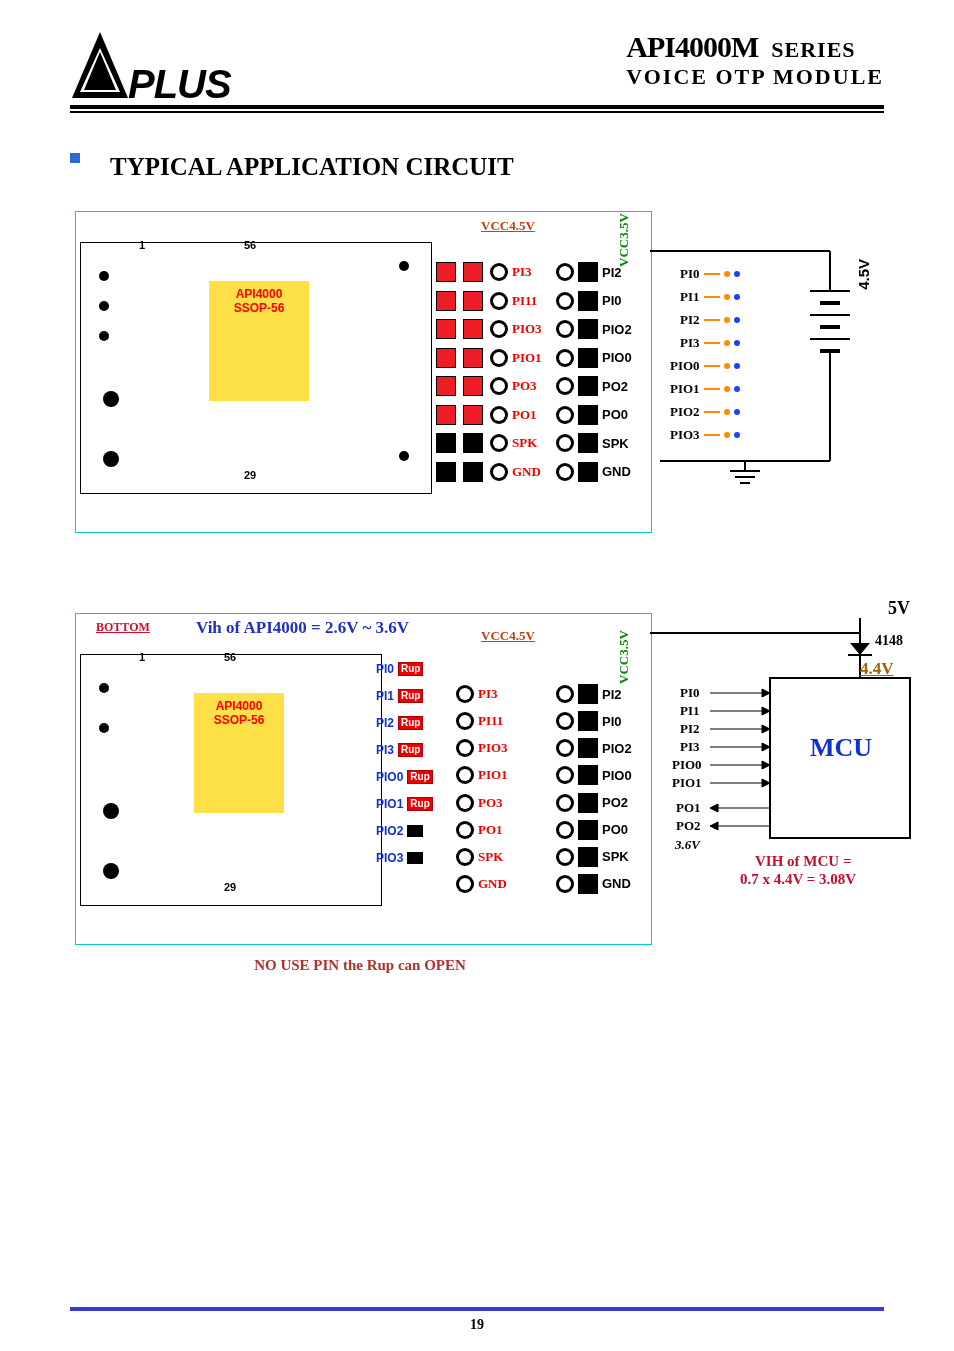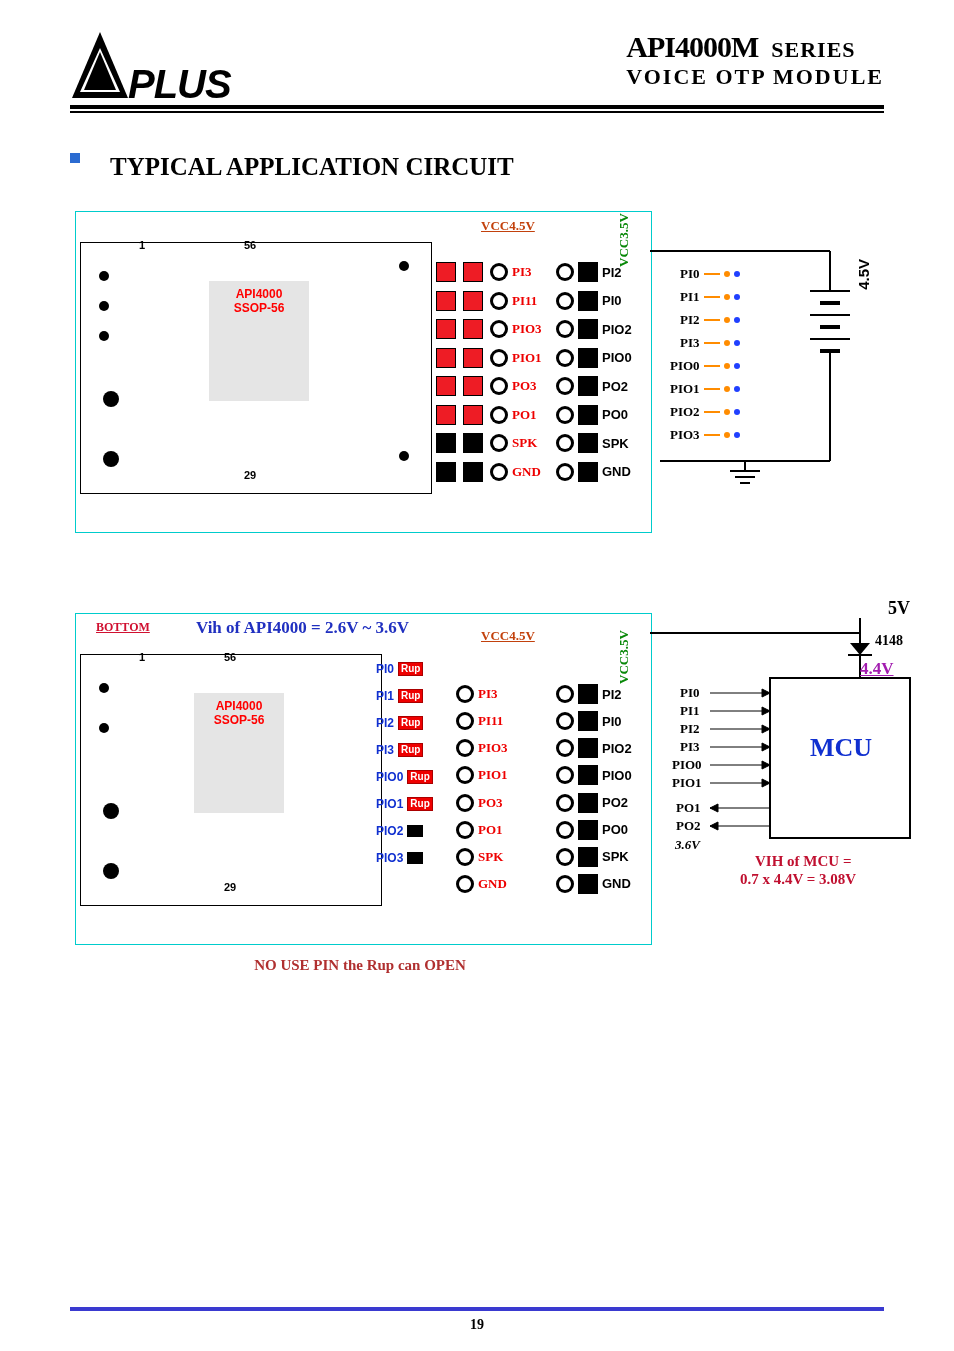--- a/index.html
+++ b/index.html
@@ -147,21 +147,21 @@
   }
   .pcb-inner {
     position:absolute;
     left:8px; top:8px; right:8px; bottom:8px;
     background:#fff;
   }
   .chip {
     position:absolute;
     left:120px; top:30px;
     width:100px; height:120px;
-    background:#e5e5e5;
+    background:#fde047;
     color:red;
     font-size:12px;
     font-weight:bold;
     text-align:center;
     padding-top:6px;
     box-sizing:border-box;
   }
   .chip span{display:block;}
   .blob { position:absolute; background:#000; border-radius:50%; }
   .pinnum {
@@ -649,21 +649,21 @@
           <line x1="60" y1="190" x2="120" y2="190"></line>
             <polygon points="120,190 112,186 112,194" fill="#000"></polygon>
 
           <line x1="60" y1="215" x2="120" y2="215"></line>
             <polygon points="60,215 68,211 68,219" fill="#000"></polygon>
           <line x1="60" y1="233" x2="120" y2="233"></line>
             <polygon points="60,233 68,229 68,237" fill="#000"></polygon>
         </g>
       </svg>
       <span class="small-note" style="left:225px;top:40px;font-size:14px;">4148</span>
-      <span class="small-note" style="left:210px;top:66px;font-size:17px;color:#a21caf;text-decoration:underline;">4.4V</span>
+      <span class="small-note" style="left:210px;top:66px;font-size:17px;color:#a16207;text-decoration:underline;">4.4V</span>
       <span class="mcu-text" style="left:160px;top:140px;">MCU</span>
 
       <span class="small-note" style="left:30px;top:92px;font-size:13px;">PI0</span>
       <span class="small-note" style="left:30px;top:110px;font-size:13px;">PI1</span>
       <span class="small-note" style="left:30px;top:128px;font-size:13px;">PI2</span>
       <span class="small-note" style="left:30px;top:146px;font-size:13px;">PI3</span>
       <span class="small-note" style="left:22px;top:164px;font-size:13px;">PIO0</span>
       <span class="small-note" style="left:22px;top:182px;font-size:13px;">PIO1</span>
       <span class="small-note" style="left:26px;top:207px;font-size:13px;">PO1</span>
       <span class="small-note" style="left:26px;top:225px;font-size:13px;">PO2</span>

